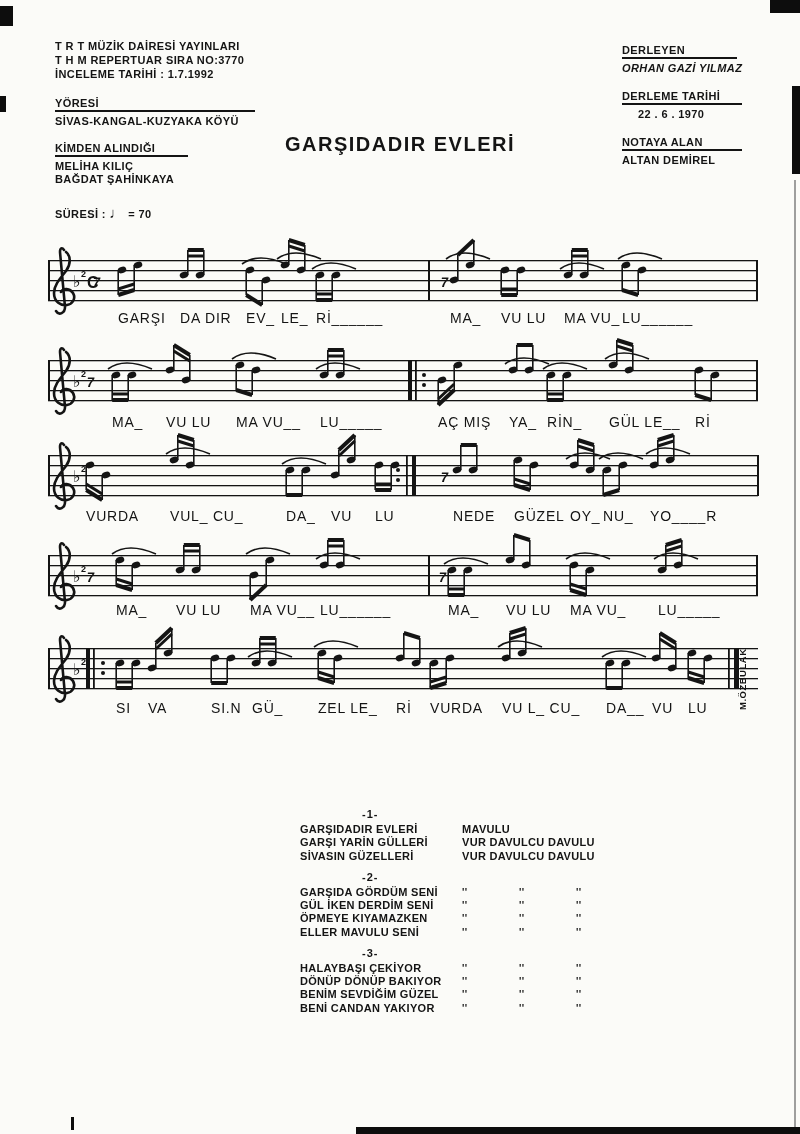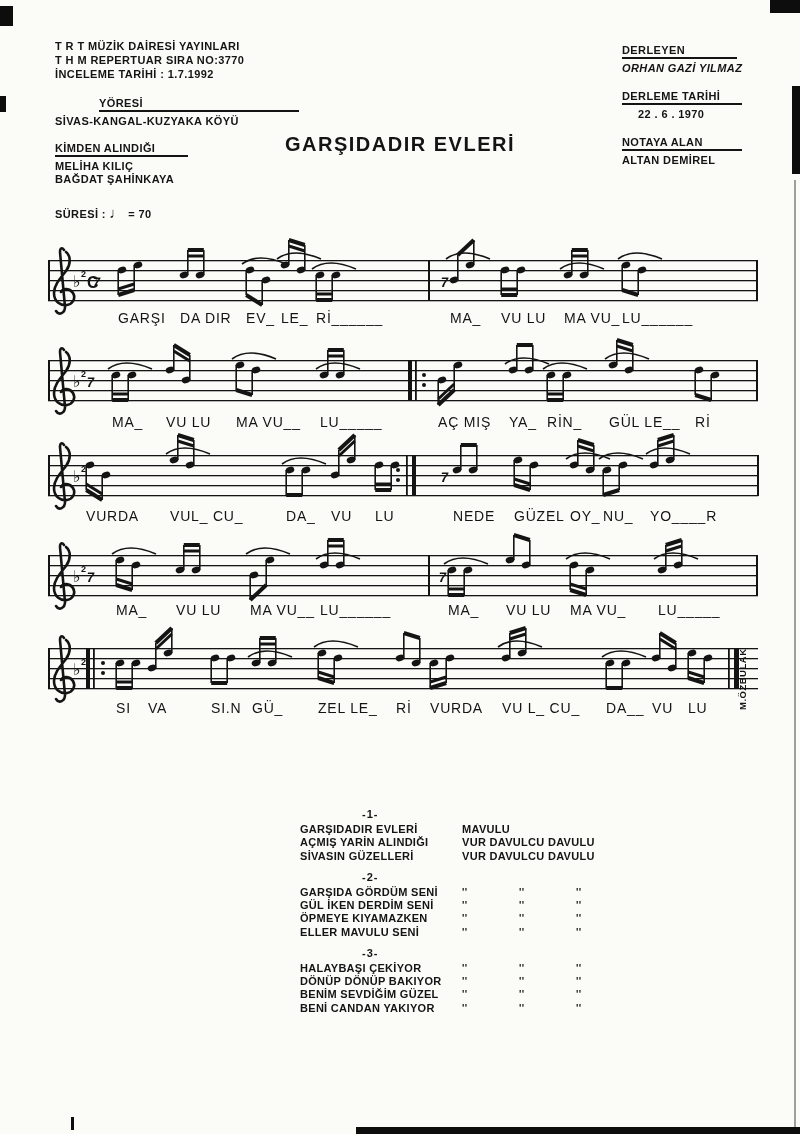--- a/index.html
+++ b/index.html
@@ -34,21 +34,21 @@
   <div class="artifact abs" style="left:792px;top:86px;width:8px;height:88px;"></div>
   <div class="artifact abs" style="left:0;top:96px;width:6px;height:16px;"></div>
   <div class="edge abs" style="left:794px;top:180px;width:2px;height:950px;"></div>
   <div class="artifact abs" style="left:356px;top:1127px;width:444px;height:7px;"></div>
   <div class="artifact abs" style="left:71px;top:1117px;width:3px;height:13px;"></div>
 
   <div class="abs hline" style="left:55px;top:40px;">T R T  MÜZİK DAİRESİ YAYINLARI</div>
   <div class="abs hline" style="left:55px;top:54px;">T H M  REPERTUAR SIRA NO:3770</div>
   <div class="abs hline" style="left:55px;top:68px;">İNCELEME TARİHİ : 1.7.1992</div>
 
-  <div class="abs hline" style="left:55px;top:97px;margin-left:44px;"><span class="ul" style="width:200px;">YÖRESİ</span></div>
+  <div class="abs hline" style="left:55px;top:97px;"><span class="ul" style="width:200px;">YÖRESİ</span></div>
   <div class="abs hline" style="left:55px;top:115px;">SİVAS-KANGAL-KUZYAKA KÖYÜ</div>
 
   <div class="abs hline" style="left:55px;top:142px;"><span class="ul" style="width:133px;">KİMDEN ALINDIĞI</span></div>
   <div class="abs hline" style="left:55px;top:160px;">MELİHA KILIÇ</div>
   <div class="abs hline" style="left:55px;top:173px;">BAĞDAT ŞAHİNKAYA</div>
 
   <div class="abs hline" style="left:55px;top:204px;">
     <span>SÜRESİ :</span>
     <span style="font-size:15px;">♩</span>
     <span>= 70</span>
@@ -545,21 +545,21 @@
           </g>
         </svg>
       </div>
     </div>
 
   <div class="credit">M.ÖZBULAK</div>
 
   <div class="verses" id="verses">
       <div class="vhead">-1-</div>
       <div class="vline"><span class="la">GARŞIDADIR EVLERİ</span><span>MAVULU</span></div>
-      <div class="vline"><span class="la">AÇMIŞ YARİN ALINDIĞI</span><span>VUR DAVULCU DAVULU</span></div>
+      <div class="vline"><span class="la">GARŞI YARİN GÜLLERİ</span><span>VUR DAVULCU DAVULU</span></div>
       <div class="vline"><span class="la">SİVASIN GÜZELLERİ</span><span>VUR DAVULCU DAVULU</span></div>
       <div class="vhead">-2-</div>
       <div class="vline"><span class="la">GARŞIDA GÖRDÜM SENİ</span><span class="dt">''</span><span class="dt">''</span><span class="dt">''</span></div>
       <div class="vline"><span class="la">GÜL İKEN DERDİM SENİ</span><span class="dt">''</span><span class="dt">''</span><span class="dt">''</span></div>
       <div class="vline"><span class="la">ÖPMEYE KIYAMAZKEN</span><span class="dt">''</span><span class="dt">''</span><span class="dt">''</span></div>
       <div class="vline"><span class="la">ELLER MAVULU SENİ</span><span class="dt">''</span><span class="dt">''</span><span class="dt">''</span></div>
       <div class="vhead">-3-</div>
       <div class="vline"><span class="la">HALAYBAŞI ÇEKİYOR</span><span class="dt">''</span><span class="dt">''</span><span class="dt">''</span></div>
       <div class="vline"><span class="la">DÖNÜP DÖNÜP BAKIYOR</span><span class="dt">''</span><span class="dt">''</span><span class="dt">''</span></div>
       <div class="vline"><span class="la">BENİM SEVDİĞİM GÜZEL</span><span class="dt">''</span><span class="dt">''</span><span class="dt">''</span></div>

